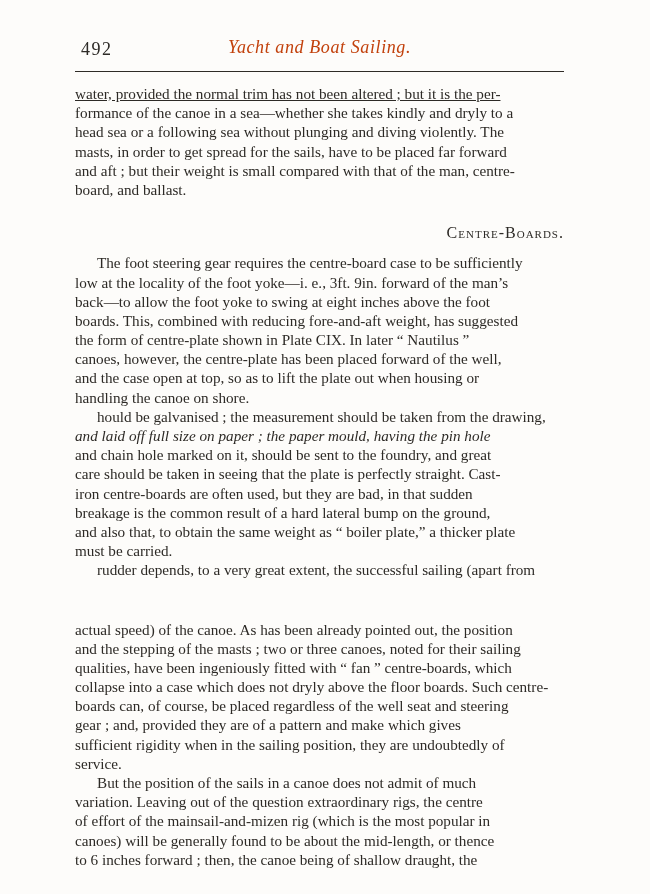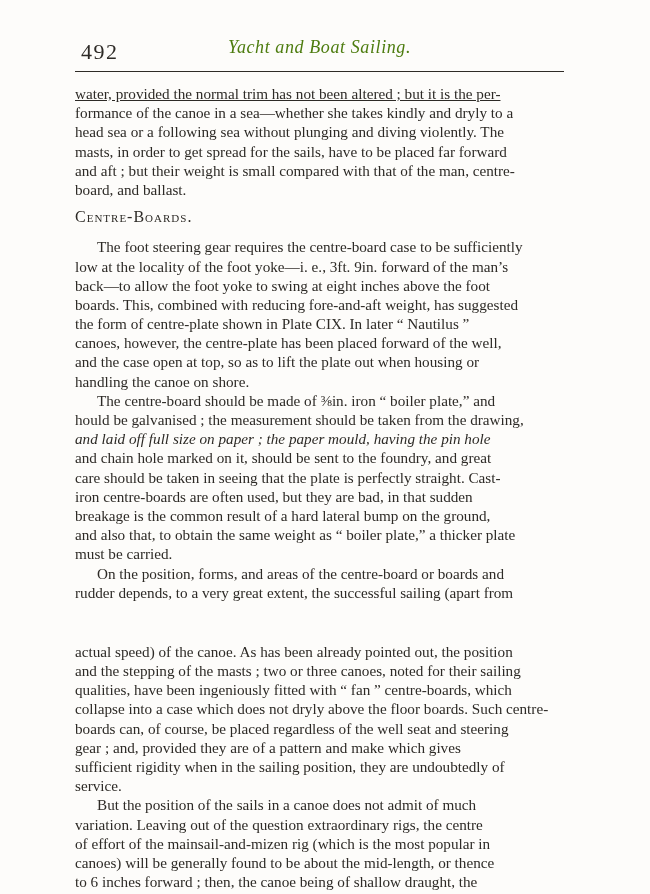--- a/index.html
+++ b/index.html
@@ -20,34 +20,34 @@
     position: absolute;
     left: 75px;
     top: 37px;
     width: 489px;
     height: 36px;
   }
   .page-number {
     position: absolute;
     left: 6px;
     top: 2px;
-    font-size: 22px;
+    font-size: 18px;
     letter-spacing: 1.5px;
     color: #2d2a26;
   }
   .running-title {
     position: absolute;
     left: 0;
     right: 0;
     top: 0;
     text-align: center;
     font-style: italic;
     font-size: 18px;
     letter-spacing: 0.6px;
-    color: #4d7c0f;
+    color: #c2410c;
   }
   .header-rule {
     position: absolute;
     left: 0;
     right: 0;
     top: 34px;
     height: 0;
     border-top: 1.8px solid #2f2b26;
   }
   .body-col {
@@ -60,22 +60,22 @@
   .paragraph { margin: 0; }
   .line {
     display: block;
     white-space: nowrap;
     line-height: 19.2px;
     height: 19.2px;
     overflow: visible;
   }
   .paragraph.indent .line:first-child { text-indent: 22px; }
   .section-heading {
-    margin: 8px 0 11px 0;
-    text-align: left;
+    margin: 24px 0 11px 0;
+    text-align: right;
     font-weight: normal;
     font-variant: small-caps;
     font-size: 16px;
     letter-spacing: 1px;
     line-height: 19.2px;
     color: #2d2a26;
   }
 </style>
 </head>
 <body>
@@ -101,32 +101,30 @@
         <div class="line" style="word-spacing: 0px;">The foot steering gear requires the centre-board case to be sufficiently</div>
         <div class="line" style="word-spacing: 0px;">low at the locality of the foot yoke—i. e., 3ft. 9in. forward of the man’s</div>
         <div class="line" style="word-spacing: 0px;">back—to allow the foot yoke to swing at eight inches above the foot</div>
         <div class="line" style="word-spacing: 0px;">boards. This, combined with reducing fore-and-aft weight, has suggested</div>
         <div class="line" style="word-spacing: 0px;">the form of centre-plate shown in Plate CIX. In later “ Nautilus ”</div>
         <div class="line" style="word-spacing: 0px;">canoes, however, the centre-plate has been placed forward of the well,</div>
         <div class="line" style="word-spacing: 0px;">and the case open at top, so as to lift the plate out when housing or</div>
         <div class="line">handling the canoe on shore.</div>
       </div>
       <div class="paragraph indent">
-        <div class="line" style="word-spacing: 0px;">The centre-board should be made of ⅜in. iron “ boiler plate,” and</div>
         <div class="line" style="word-spacing: 0px;">hould be galvanised ; the measurement should be taken from the drawing,</div>
         <div class="line" style="word-spacing: 0px; font-style: italic;">and laid off full size on paper ; the paper mould, having the pin hole</div>
         <div class="line" style="word-spacing: 0px;">and chain hole marked on it, should be sent to the foundry, and great</div>
         <div class="line" style="word-spacing: 0px;">care should be taken in seeing that the plate is perfectly straight. Cast-</div>
         <div class="line" style="word-spacing: 0px;">iron centre-boards are often used, but they are bad, in that sudden</div>
         <div class="line" style="word-spacing: 0px;">breakage is the common result of a hard lateral bump on the ground,</div>
         <div class="line" style="word-spacing: 0px;">and also that, to obtain the same weight as “ boiler plate,” a thicker plate</div>
         <div class="line">must be carried.</div>
       </div>
       <div class="paragraph indent">
-        <div class="line" style="word-spacing: 0px;">On the position, forms, and areas of the centre-board or boards and</div>
         <div class="line" style="word-spacing: 0px;">rudder depends, to a very great extent, the successful sailing (apart from</div>
         <div class="line" style="word-spacing: 0px; margin-top: 40px;">actual speed) of the canoe. As has been already pointed out, the position</div>
         <div class="line" style="word-spacing: 0px;">and the stepping of the masts ; two or three canoes, noted for their sailing</div>
         <div class="line" style="word-spacing: 0px;">qualities, have been ingeniously fitted with “ fan ” centre-boards, which</div>
         <div class="line" style="word-spacing: 0px;">collapse into a case which does not dryly above the floor boards. Such centre-</div>
         <div class="line" style="word-spacing: 0px;">boards can, of course, be placed regardless of the well seat and steering</div>
         <div class="line" style="word-spacing: 0px;">gear ; and, provided they are of a pattern and make which gives</div>
         <div class="line" style="word-spacing: 0px;">sufficient rigidity when in the sailing position, they are undoubtedly of</div>
         <div class="line">service.</div>
       </div>

